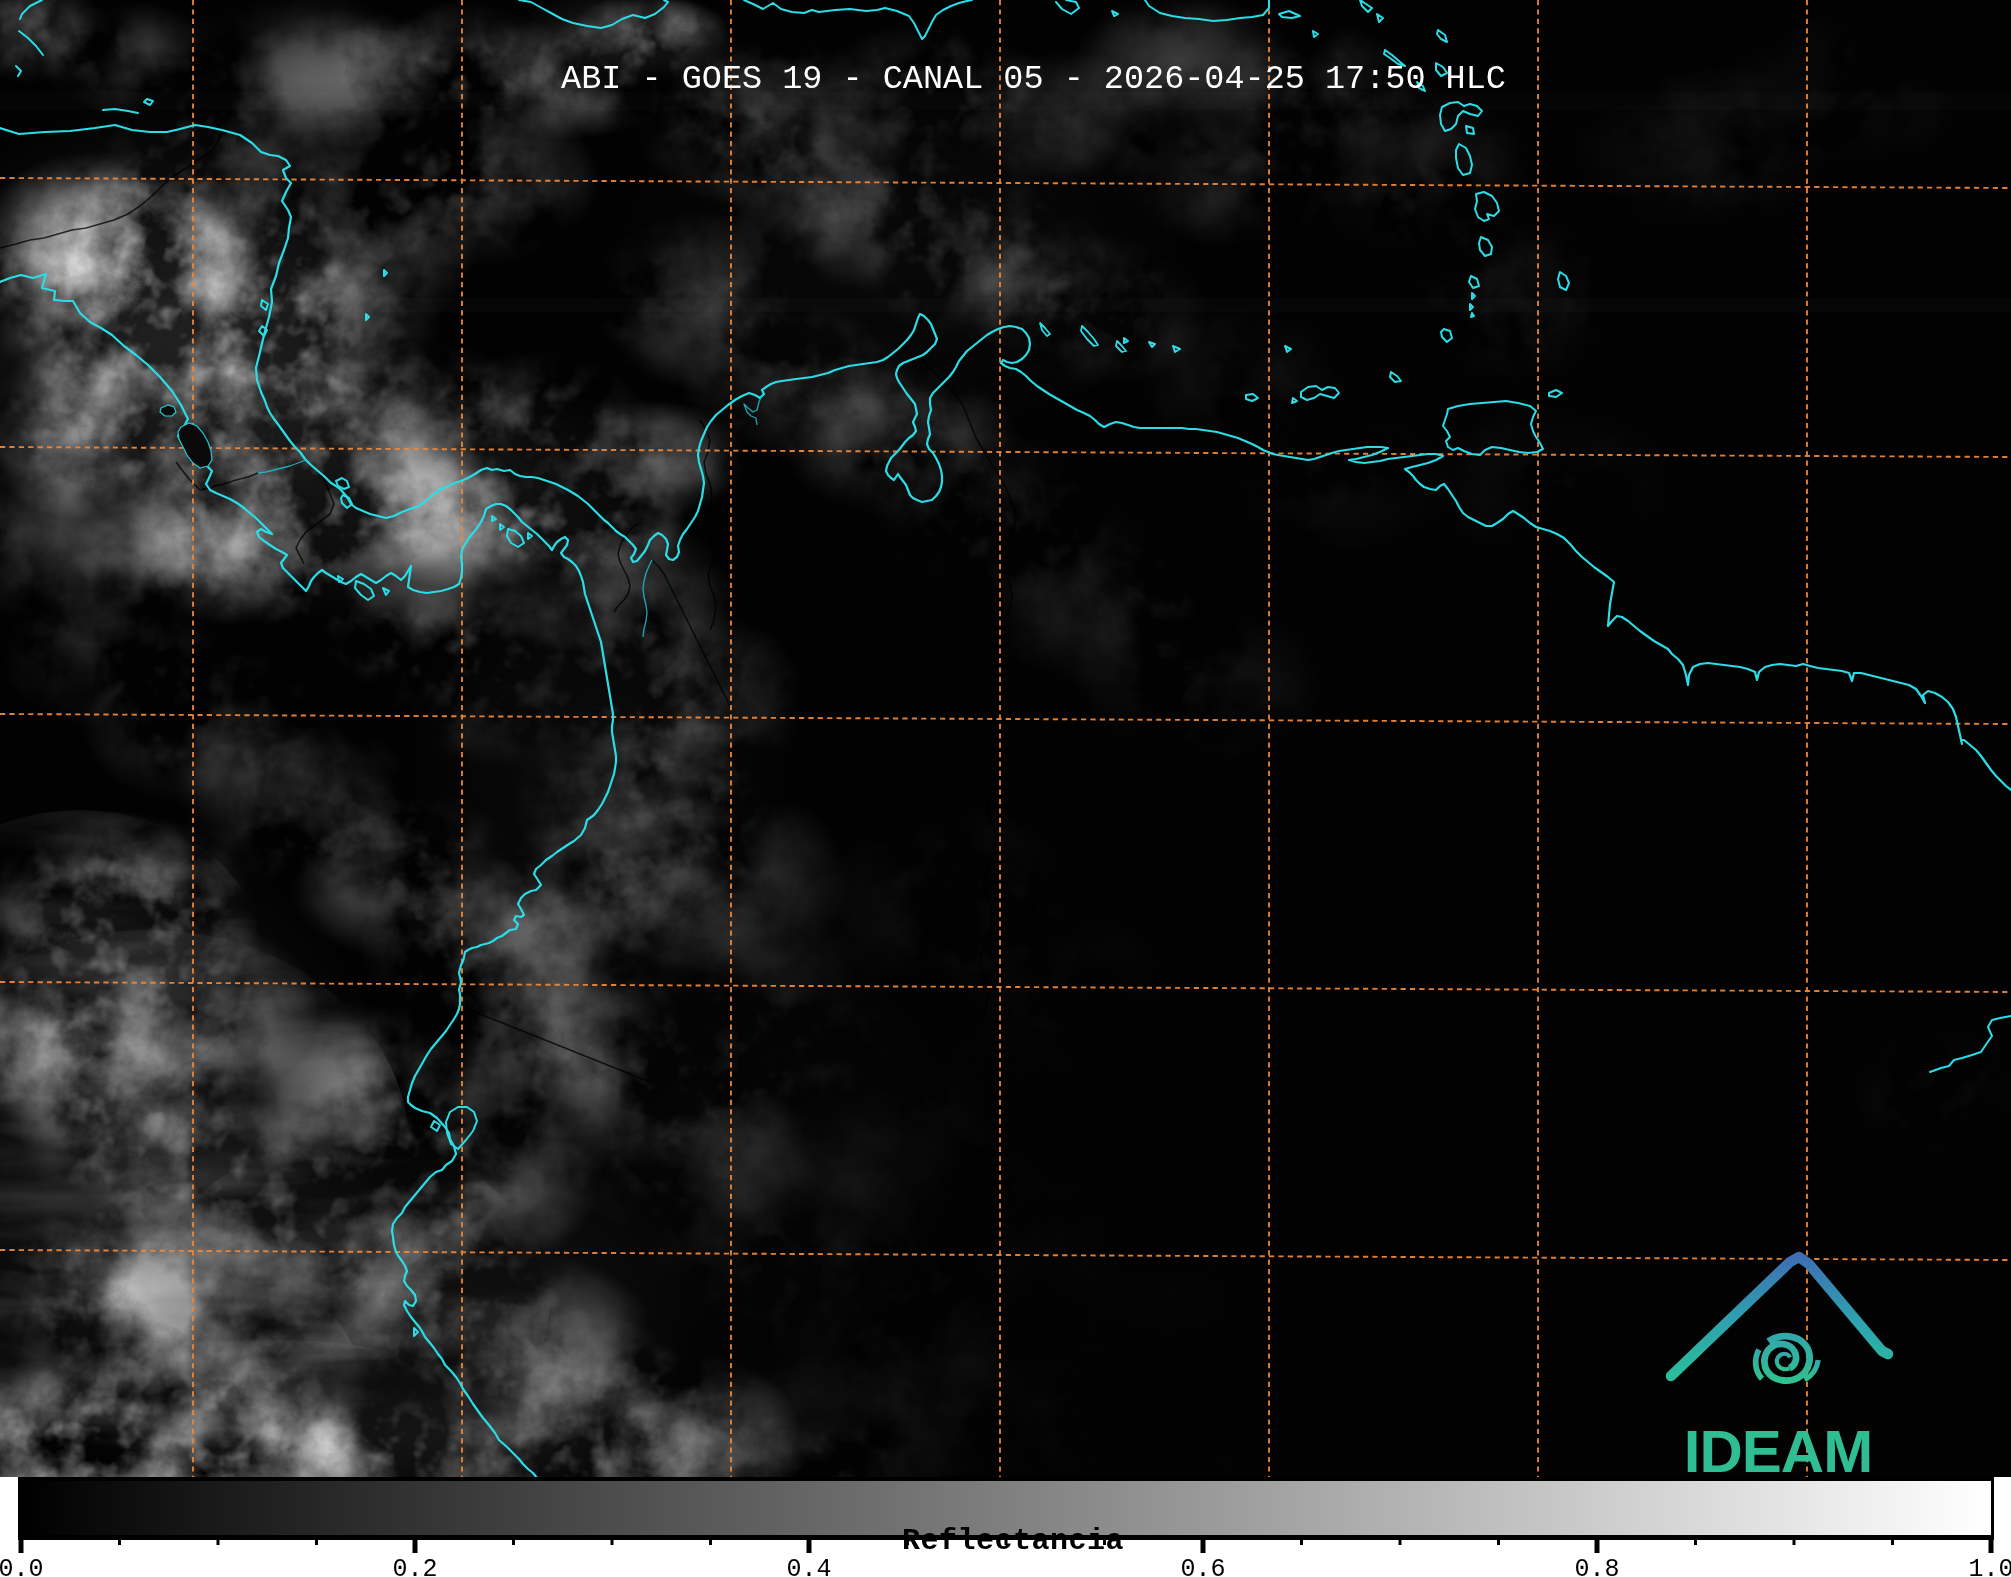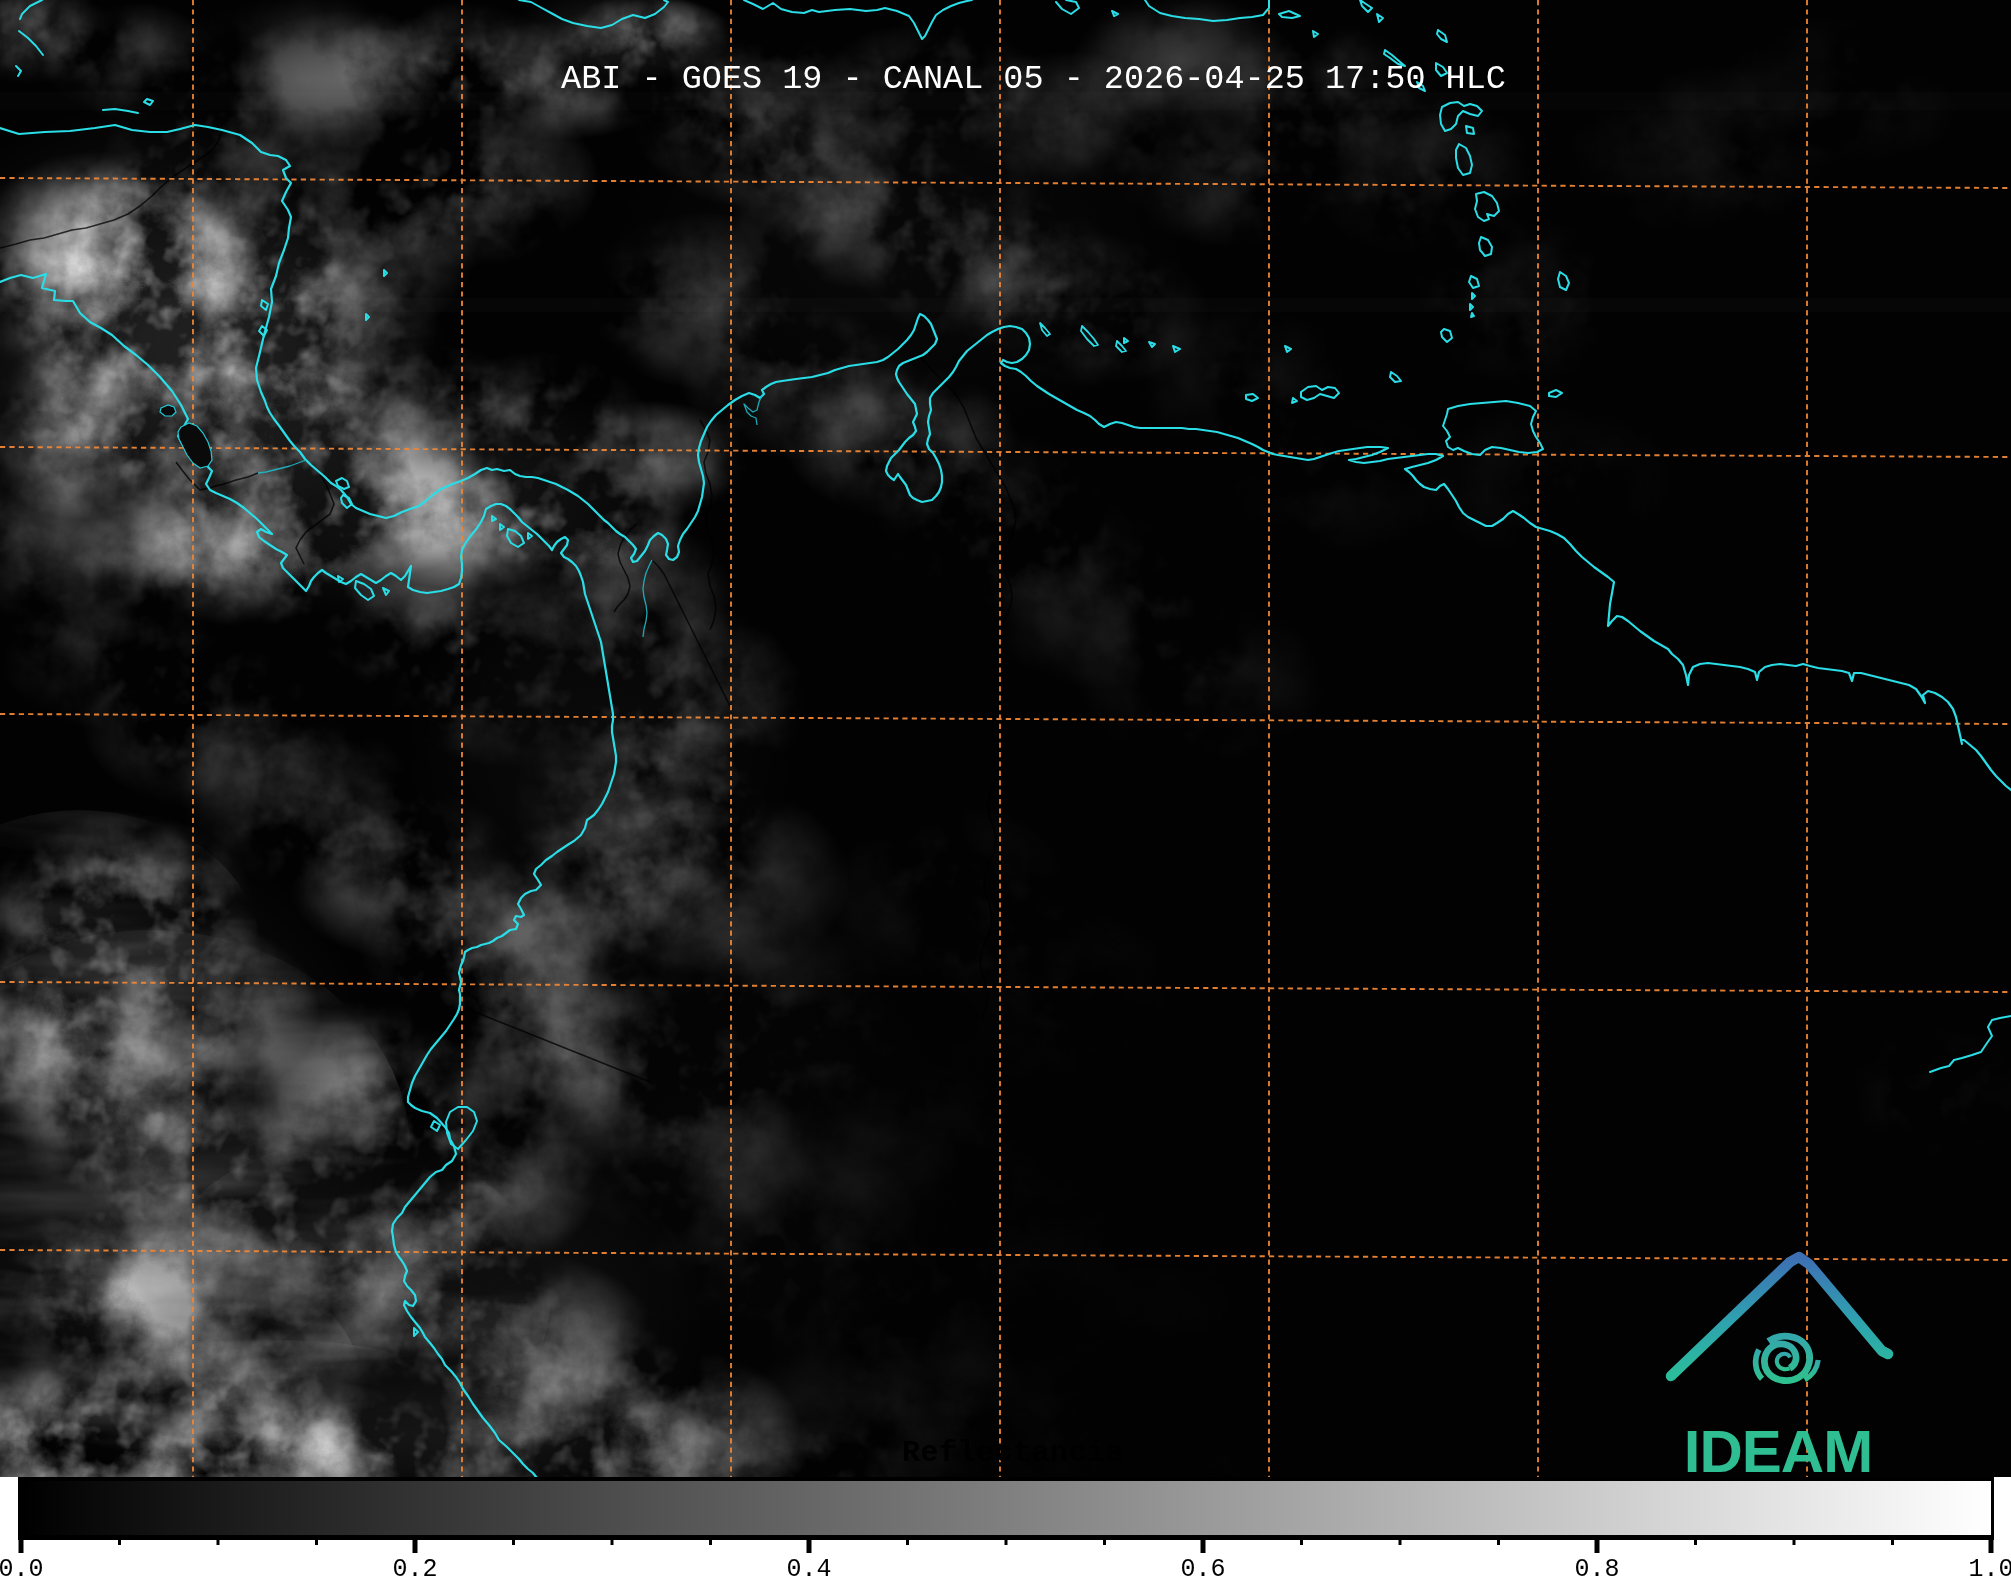--- a/index.html
+++ b/index.html
@@ -2,21 +2,21 @@
 <html><head><meta charset="utf-8">
 <style>
 html,body{margin:0;padding:0;background:#000;}
 #page{position:relative;width:2011px;height:1577px;background:#000;overflow:hidden;
   font-family:"Liberation Mono", monospace;}
 #page > svg{position:absolute;left:0;top:0;}
 #title{position:absolute;top:60px;left:28px;width:100%;text-align:center;color:#fff;
   font-size:33.5px;letter-spacing:0px;white-space:pre;}
 #barzone{position:absolute;left:0;top:1477px;width:2011px;height:100px;background:#fff;}
 .tl{position:absolute;top:1555px;transform:translateX(-50%);color:#000;font-size:25px;}
-#rlab{position:absolute;top:1436px;left:1013px;transform:translateX(-50%);color:#000;
+#rlab{position:absolute;top:1524px;left:1013px;transform:translateX(-50%);color:#000;
   font-size:30px;font-weight:bold;letter-spacing:0.5px;}
 </style></head>
 <body>
 <div id="page">
 <div id="barzone"></div>
 <svg width="2011" height="1577" viewBox="0 0 2011 1577">
 <defs>
 <filter id="cloudN" x="0" y="0" width="2011" height="1477" filterUnits="userSpaceOnUse" primitiveUnits="userSpaceOnUse">
   <feTurbulence type="fractalNoise" baseFrequency="0.008 0.008" numOctaves="6" seed="17" stitchTiles="stitch" result="t"></feTurbulence>
   <feColorMatrix in="t" type="matrix" values="0 0 0 0 1  0 0 0 0 1  0 0 0 0 1  2.6 0 0 0 -1.0"></feColorMatrix>

